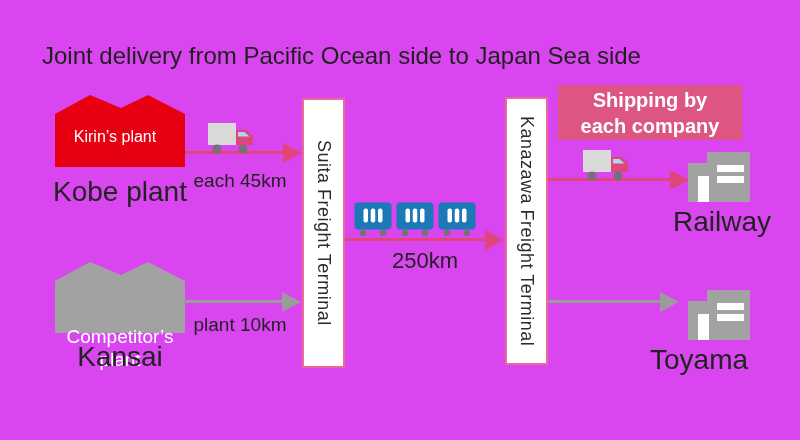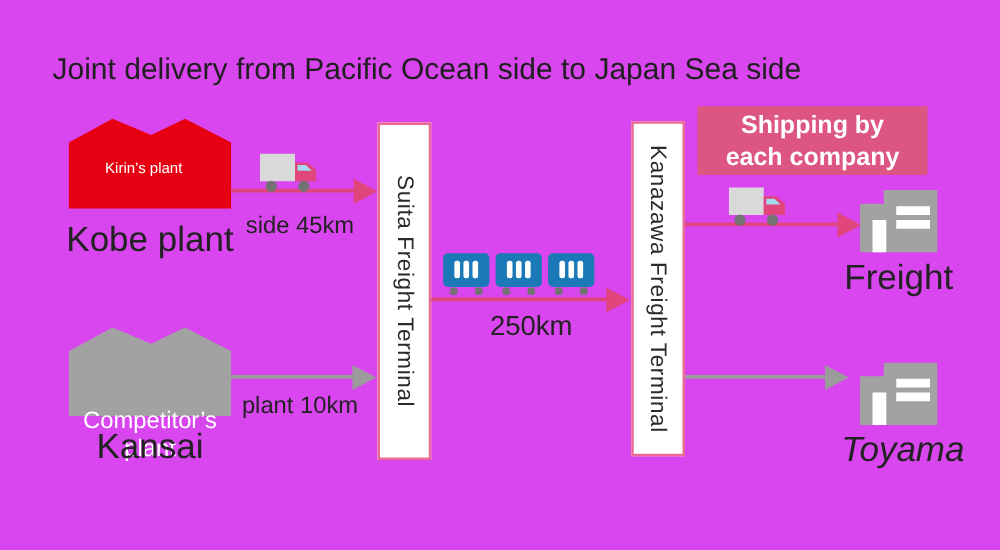--- a/index.html
+++ b/index.html
@@ -34,36 +34,36 @@
 <body>
 
 <div class="canvas">
 
   <div class="abs title" style="left:42px;top:42px;">Joint delivery from Pacific Ocean side to Japan Sea side</div>
 
   <div class="abs" style="left:55px;top:95px;width:130px;height:72px;">
     <svg width="130" height="72" viewBox="0 0 130 72">
       <polygon points="0,19 35,0 66,13 93,0 130,19 130,72 0,72" fill="#e60012"></polygon>
     </svg>
-    <div class="abs plant-label" style="left:0;top:32px;width:120px;font-size:12px;">Kirin’s plant</div>
+    <div class="abs plant-label" style="left:0;top:32px;width:120px;font-size:16px;">Kirin’s plant</div>
   </div>
   <div class="abs caption" style="left:45px;top:176px;width:150px;">Kobe plant</div>
 
   <div class="abs line" style="left:185px;top:151px;width:100px;"></div>
   <div class="abs head" style="left:283px;top:143px;"></div>
   <div class="abs" style="left:208px;top:120px;">
     <svg width="52" height="34" viewBox="0 0 52 34">
       <rect x="0" y="3" width="28" height="22" fill="#d9d9d9"></rect>
       <path d="M28 10 h10 l7 6 v9 h-17 z" fill="#e0457c"></path>
       <path d="M30 12 h6.5 l5 4.5 h-11.5 z" fill="#a5d9ed"></path>
       <circle cx="9" cy="29" r="4.5" fill="#737373"></circle>
       <circle cx="35" cy="29" r="4.5" fill="#737373"></circle>
     </svg>
   </div>
-  <div class="abs dist" style="left:190px;top:170px;width:100px;">side 45km</div>
+  <div class="abs dist" style="left:190px;top:170px;width:100px;">each 45km</div>
 
   <div class="abs terminal" style="left:302px;top:98px;width:43px;height:270px;">
     <span>Suita Freight Terminal</span>
   </div>
 
 
   <div class="abs train" style="left:354px;top:202px;">
     <svg width="38" height="34" viewBox="0 0 38 34">
       <rect x="0.5" y="0.5" width="37" height="27" rx="4" fill="#1a79b6"></rect>
       <rect x="9.5" y="6.5" width="4.5" height="14" rx="2" fill="#fff"></rect>
@@ -115,21 +115,21 @@
   </div>
 
   <div class="abs" style="left:688px;top:152px;">
     <svg width="62" height="50" viewBox="0 0 62 50">
       <path d="M0 11 H19 V0 H62 V50 H0 Z" fill="#a2a2a2"></path>
       <rect x="10" y="24" width="11" height="26" fill="#fff"></rect>
       <rect x="29" y="13" width="27" height="7" fill="#fff"></rect>
       <rect x="29" y="24" width="27" height="7" fill="#fff"></rect>
     </svg>
   </div>
-  <div class="abs caption" style="left:673px;top:206px;width:92px;">Freight</div>
+  <div class="abs caption" style="left:673px;top:206px;width:92px;">Railway</div>
 
   <div class="abs" style="left:55px;top:262px;width:130px;height:71px;">
     <svg width="130" height="71" viewBox="0 0 130 71">
       <polygon points="0,19 35,0 66,13 93,0 130,19 130,71 0,71" fill="#a2a2a2"></polygon>
     </svg>
     <div class="abs plant-label" style="left:0;top:20px;width:130px;font-size:19px;margin-top:44px;">Competitor’s plant</div>
   </div>
   <div class="abs caption" style="left:45px;top:341px;width:150px;">Kansai</div>
 
   <div class="abs line gray" style="left:184px;top:300px;width:99px;"></div>
@@ -140,15 +140,15 @@
   <div class="abs head gray" style="left:660px;top:292px;"></div>
 
   <div class="abs" style="left:688px;top:290px;">
     <svg width="62" height="50" viewBox="0 0 62 50">
       <path d="M0 11 H19 V0 H62 V50 H0 Z" fill="#a2a2a2"></path>
       <rect x="10" y="24" width="11" height="26" fill="#fff"></rect>
       <rect x="29" y="13" width="27" height="7" fill="#fff"></rect>
       <rect x="29" y="24" width="27" height="7" fill="#fff"></rect>
     </svg>
   </div>
-  <div class="abs caption" style="left:673px;top:344px;width:92px;font-style:italic;">Toyama</div>
+  <div class="abs caption" style="left:650px;top:344px;width:92px;">Toyama</div>
 
 </div>
 
 </body></html>

